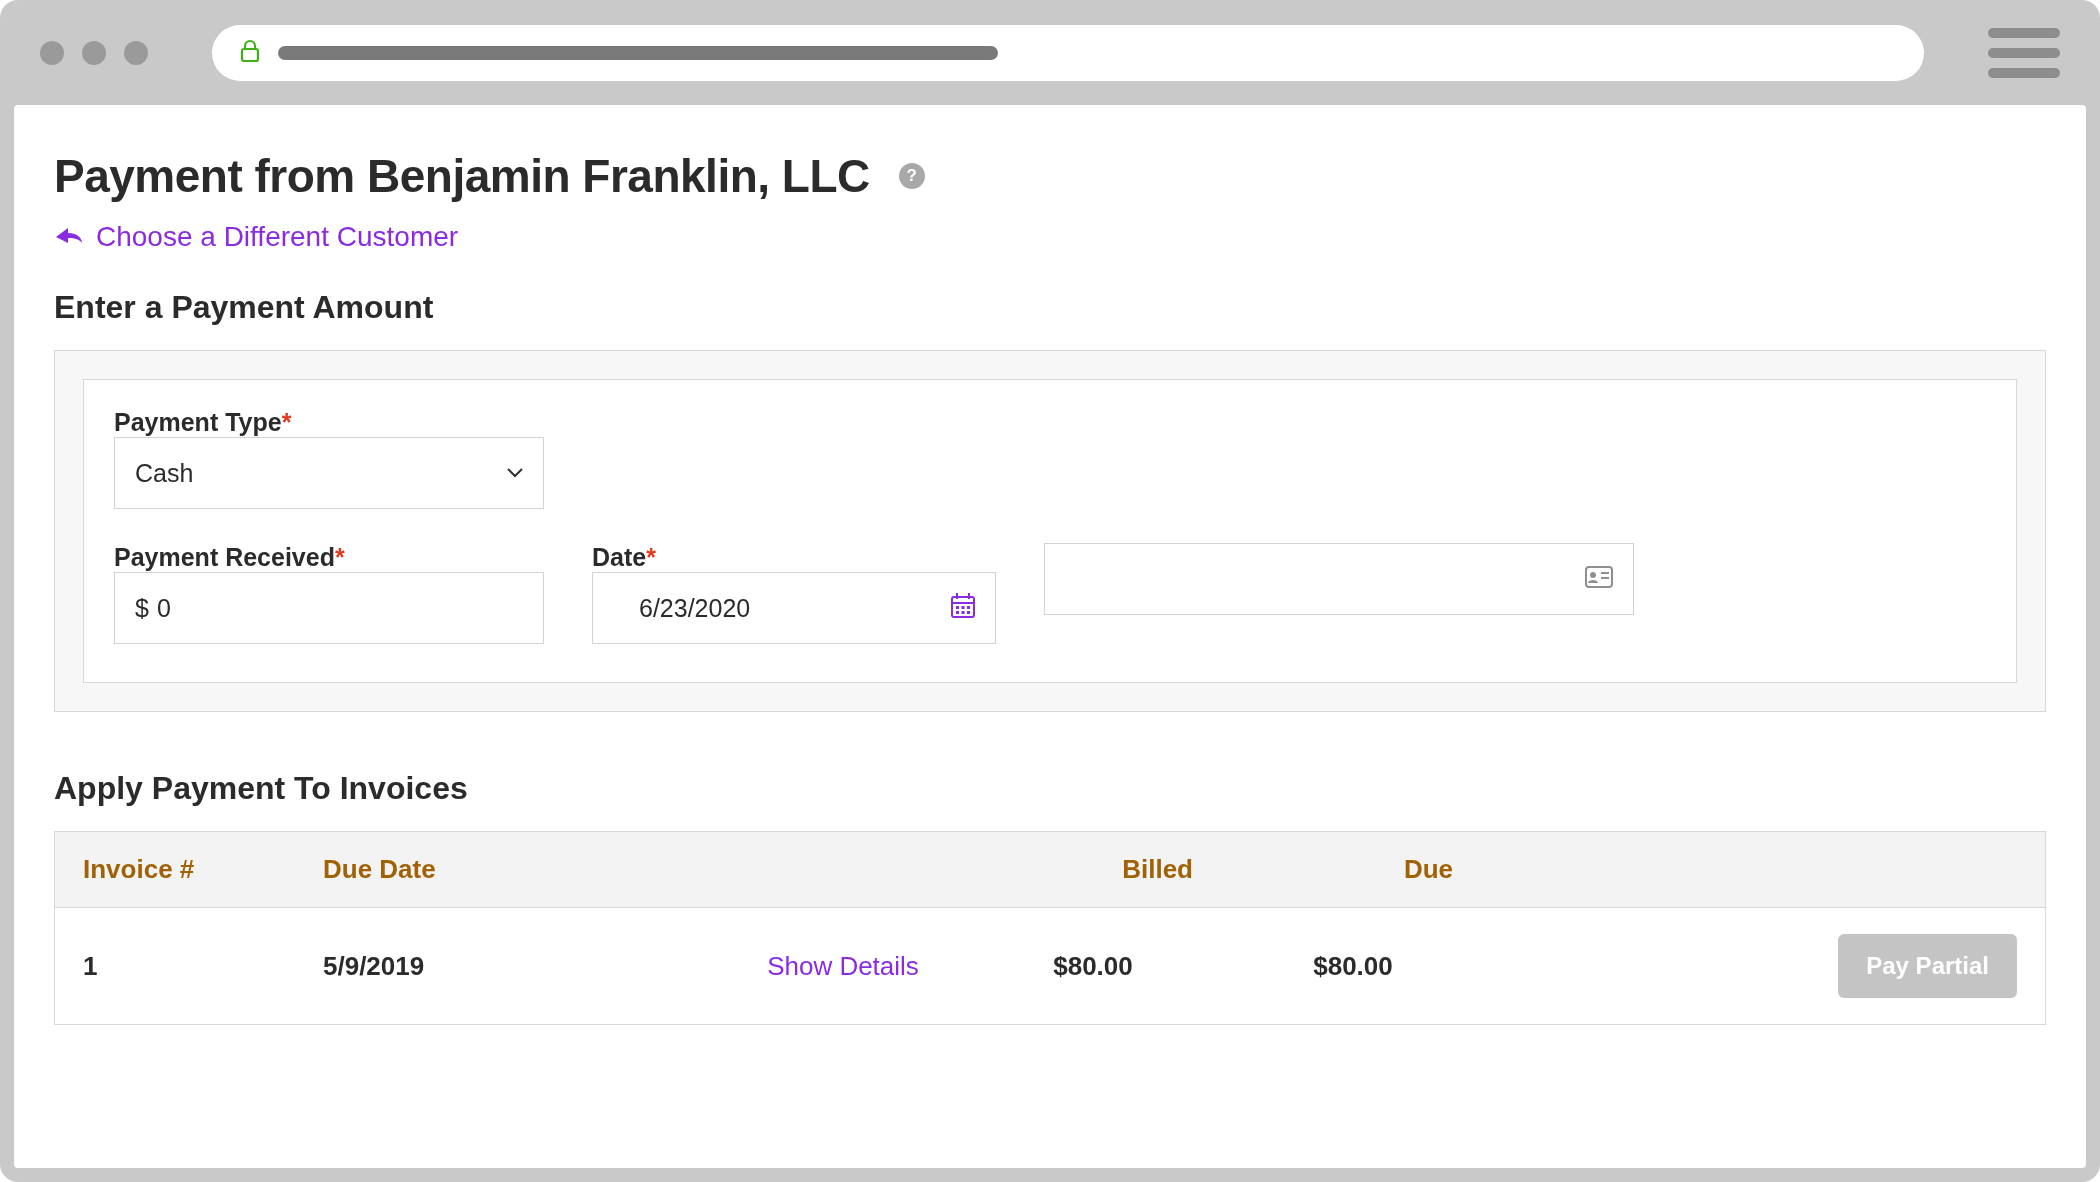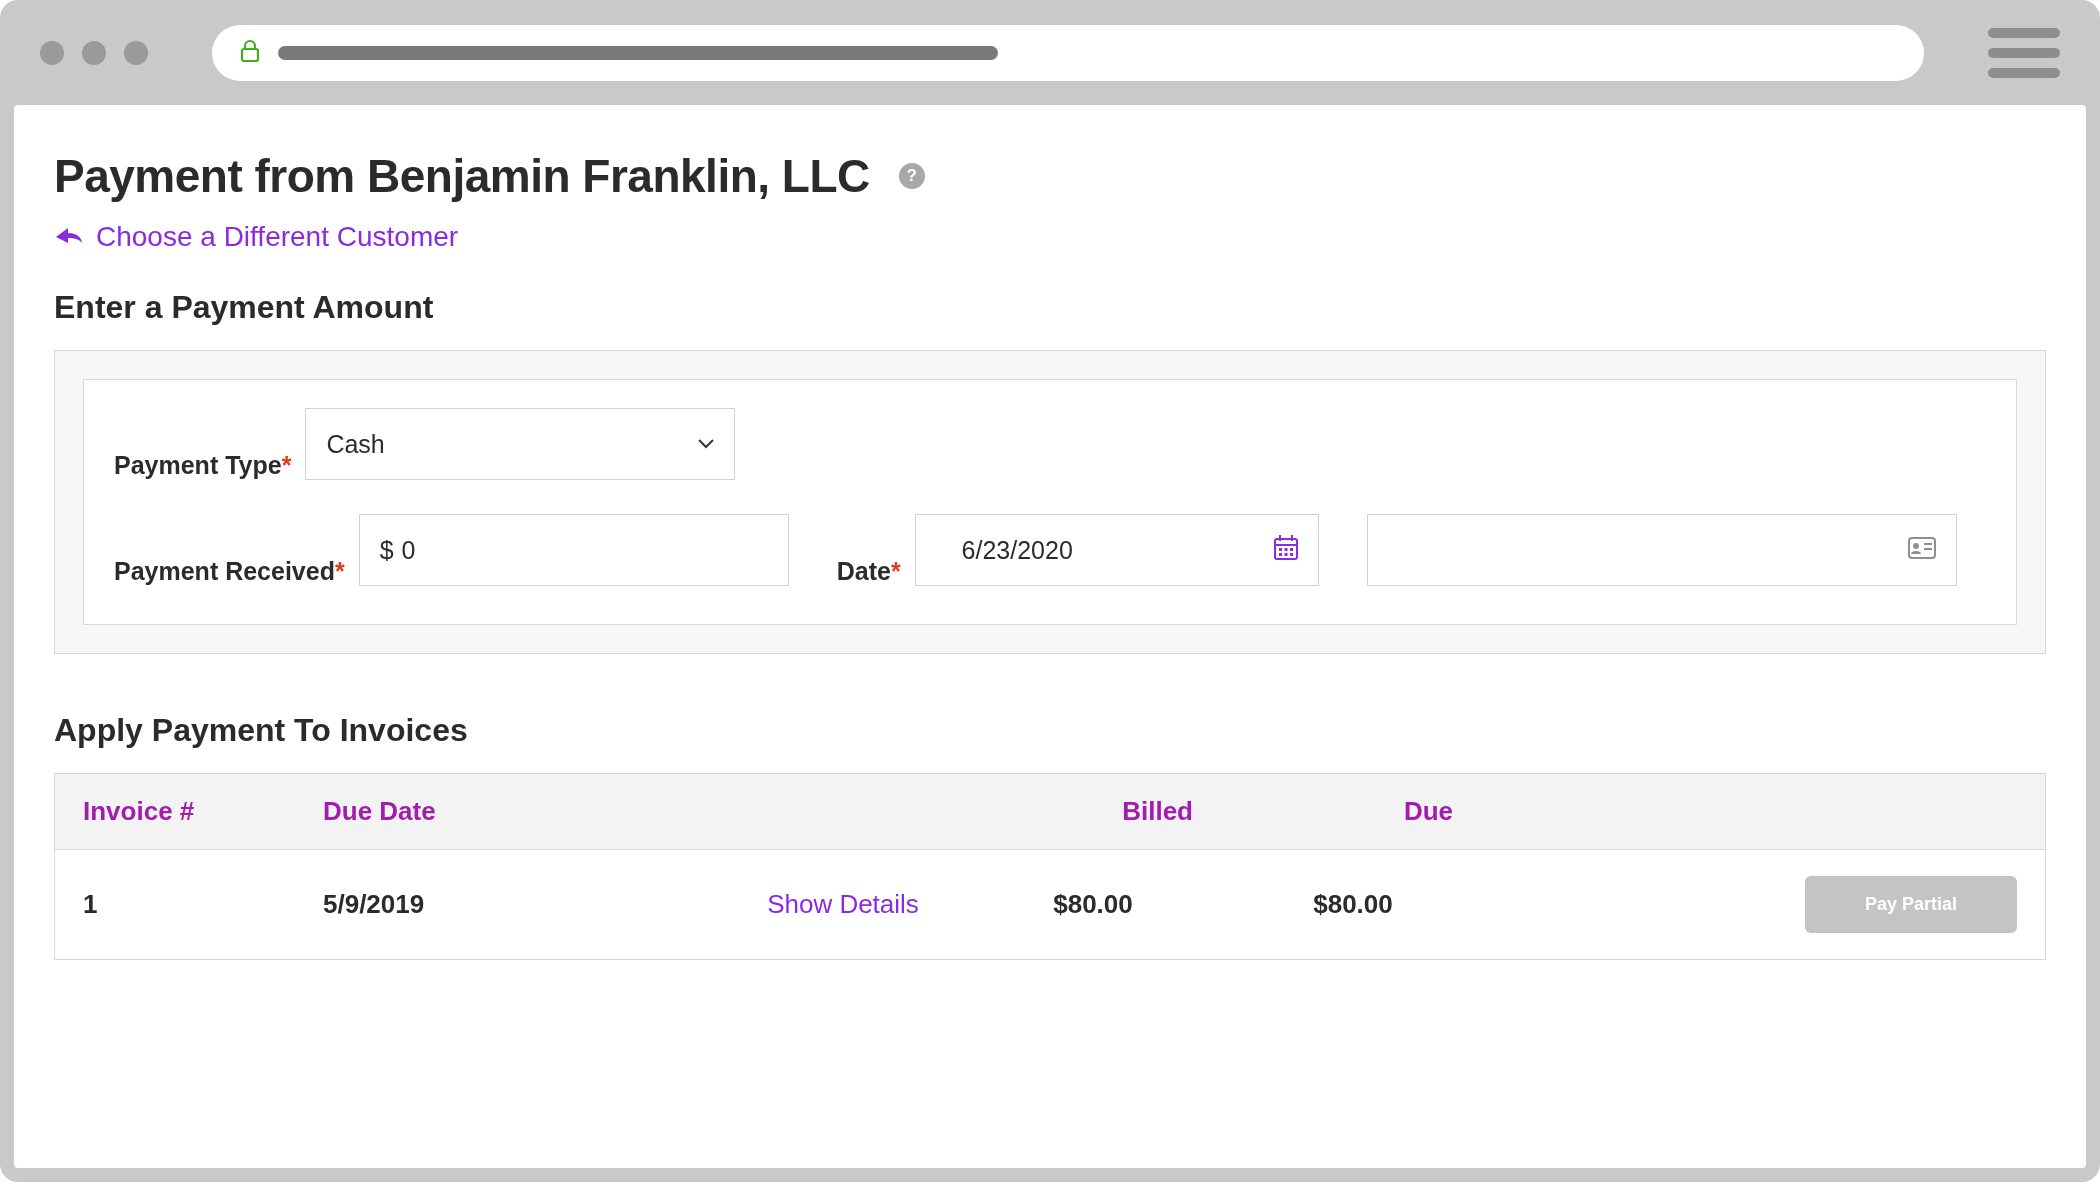--- a/index.html
+++ b/index.html
@@ -78,21 +78,21 @@
     padding: 28px;
     margin-bottom: 58px;
   }
   .inner-box {
     border: 1px solid #d8d8d8;
     background: #fff;
     padding: 28px 30px 38px 30px;
   }
 
   .form-row { display: flex; gap: 48px; }
-  .form-group { display: flex; flex-direction: row; gap: 14px; align-items: flex-end; }
+  .form-group { display: flex; flex-direction: column; gap: 0; }
   .form-group.mt { margin-top: 34px; }
   .form-label { font-size: 25px; font-weight: 700; color: #2b2b2b; }
   .req { color: #e13b1d; }
 
   .select-wrap, .input-wrap {
     border: 1px solid #d2d2d2;
     background: #fff;
     height: 72px;
     display: flex;
     align-items: center;
@@ -118,40 +118,40 @@
     border: 1px solid #d8d8d8;
     width: 100%;
   }
   .invoice-table .thead {
     display: grid;
     grid-template-columns: 240px 370px 300px 260px 260px 1fr;
     align-items: center;
     background: #f3f3f3;
     border-bottom: 1px solid #d8d8d8;
     padding: 22px 28px;
-    font-size: 26px; font-weight: 700; color: #a21caf;
+    font-size: 26px; font-weight: 700; color: #a16207;
   }
   .invoice-table .trow {
     display: grid;
     grid-template-columns: 240px 370px 300px 260px 260px 1fr;
     align-items: center;
     padding: 26px 28px;
     font-size: 26px; font-weight: 700; color: #2b2b2b;
   }
   .link-cell { color: #8a2be2; font-weight: 500; cursor: pointer; text-align: center; }
   .num-cell { text-align: left; }
   .btn-cell { display: flex; justify-content: flex-end; }
   .pay-btn {
     background: #c4c4c4;
     color: #fff;
     border: none;
     border-radius: 6px;
-    font-size: 18px;
+    font-size: 24px;
     font-weight: 700;
-    padding: 18px 60px;
+    padding: 18px 28px;
     cursor: pointer;
   }
   .th-right { text-align: right; padding-right: 60px; }
   .td-right { text-align: center; padding-right: 60px; }
 </style>
 </head>
 <body>
 
 <div class="browser-frame">
   <div class="browser-top">

